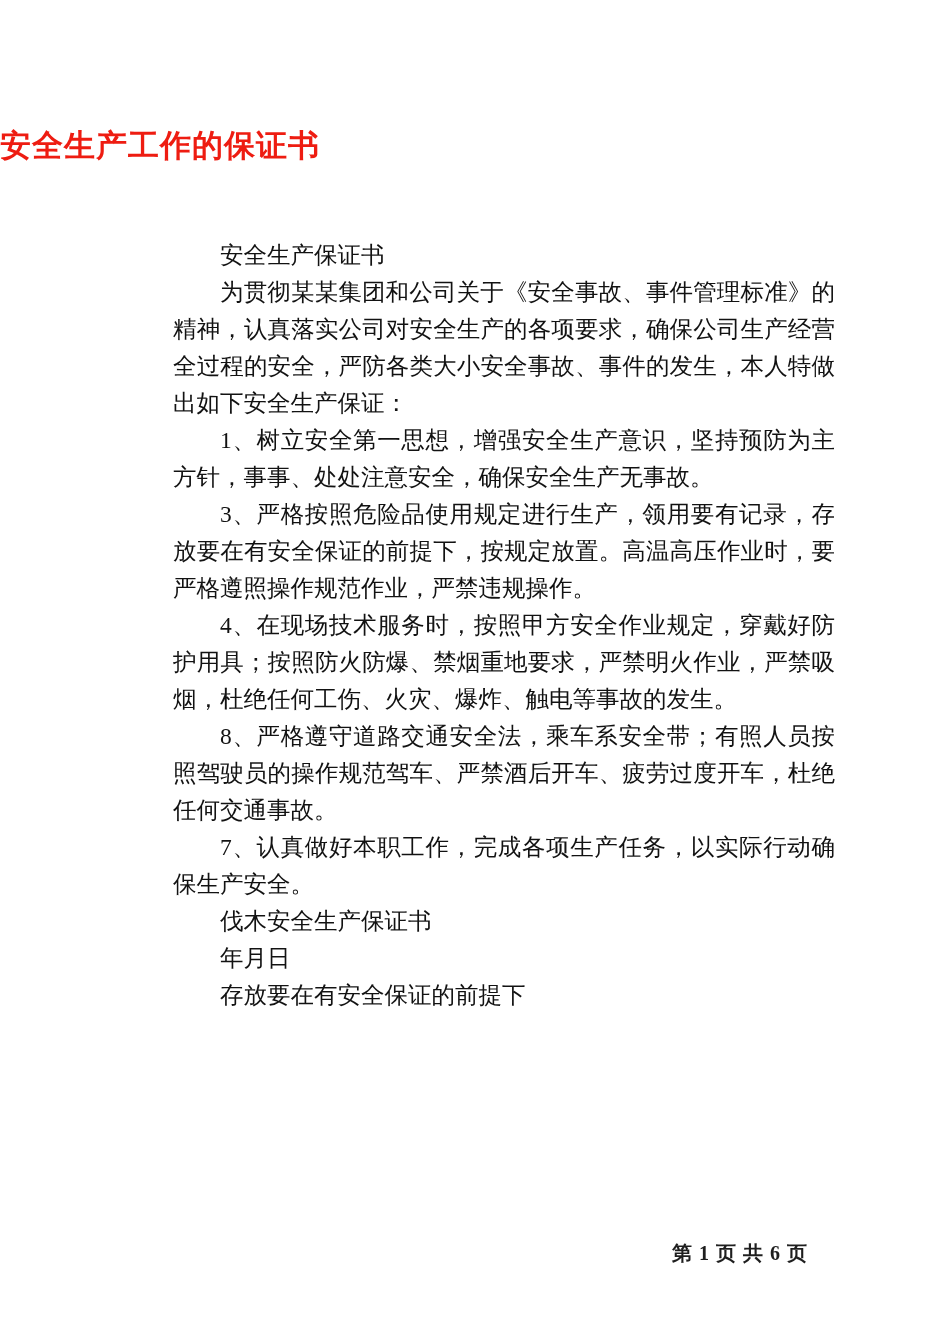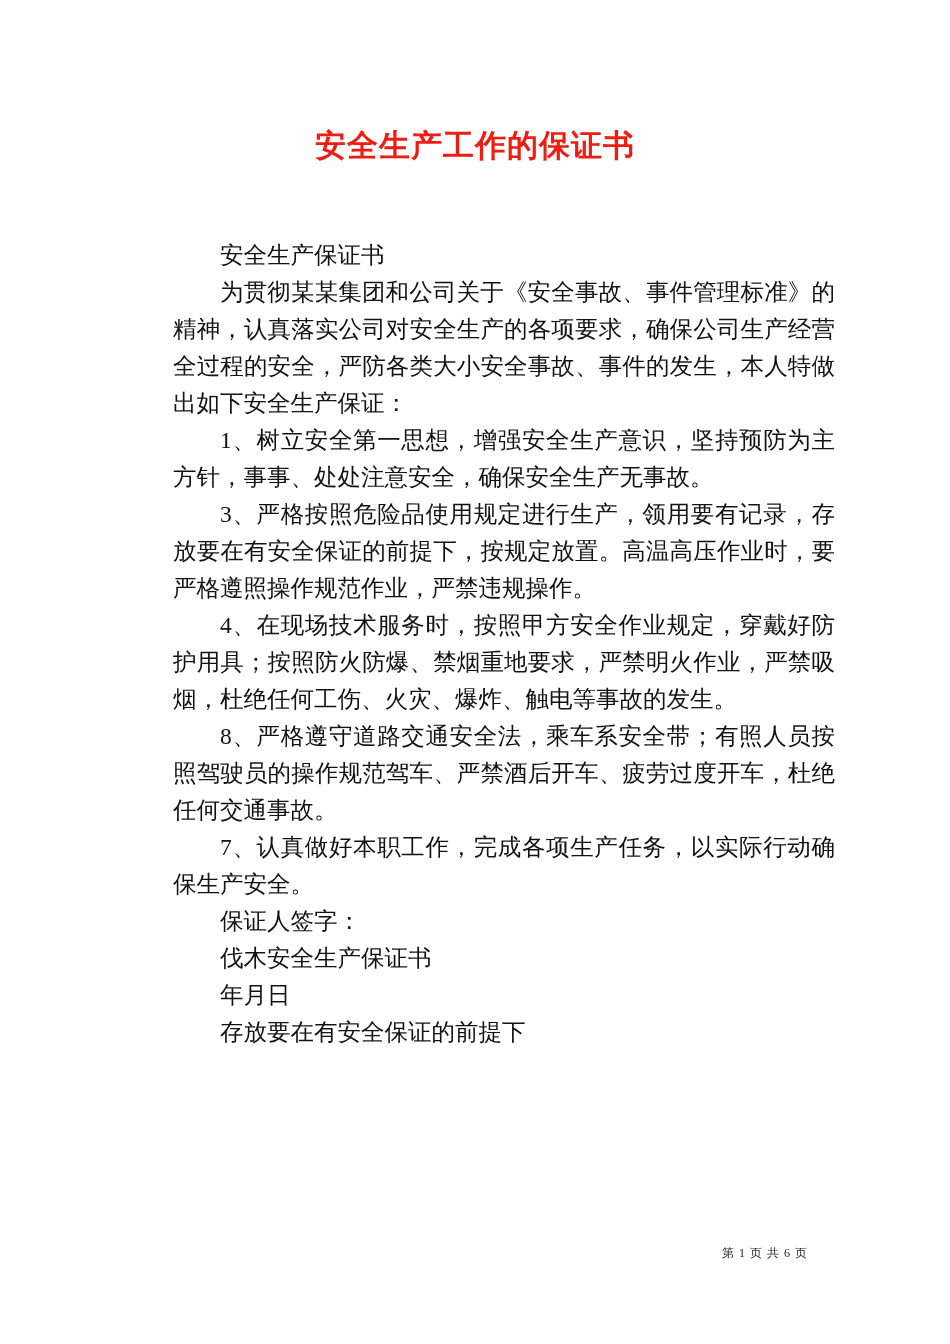--- a/index.html
+++ b/index.html
@@ -15,21 +15,21 @@
     position: absolute;
     inset: 0;
     background: #ffffff;
   }
   .doc-title {
     position: absolute;
     top: 124px;
     left: 0;
     width: 100%;
     margin: 0;
-    text-align: center;
+    text-align: left;
     font-size: 31px;
     line-height: 44px;
     font-weight: bold;
     letter-spacing: 1px;
     color: #ee1c11; 
   }
   .content {
     position: absolute;
     top: 237px;
     left: 145px;
@@ -43,42 +43,42 @@
   }
   .content p {
     margin: 0;
     padding: 0;
     text-indent: 2em;
   }
   .footer {
     position: absolute;
     top: 1243px;
     right: 142px;
-    font-size: 12px;
+    font-size: 20px;
     line-height: 20px;
     color: #1e1e1e;
     letter-spacing: 1px;
+    font-weight: bold;
   }
 </style>
 </head>
 <body>
 
 <div class="page">
 
   <h1 class="doc-title">安全生产工作的保证书</h1>
 
   <div class="content">
     <p>安全生产保证书</p>
     <p>为贯彻某某集团和公司关于《安全事故、事件管理标准》的精神，认真落实公司对安全生产的各项要求，确保公司生产经营全过程的安全，严防各类大小安全事故、事件的发生，本人特做出如下安全生产保证：</p>
     <p>1、树立安全第一思想，增强安全生产意识，坚持预防为主方针，事事、处处注意安全，确保安全生产无事故。</p>
     <p>3、严格按照危险品使用规定进行生产，领用要有记录，存放要在有安全保证的前提下，按规定放置。高温高压作业时，要严格遵照操作规范作业，严禁违规操作。</p>
     <p>4、在现场技术服务时，按照甲方安全作业规定，穿戴好防护用具；按照防火防爆、禁烟重地要求，严禁明火作业，严禁吸烟，杜绝任何工伤、火灾、爆炸、触电等事故的发生。</p>
     <p>8、严格遵守道路交通安全法，乘车系安全带；有照人员按照驾驶员的操作规范驾车、严禁酒后开车、疲劳过度开车，杜绝任何交通事故。</p>
     <p>7、认真做好本职工作，完成各项生产任务，以实际行动确保生产安全。</p>
-    <p>保证人签字：</p>
     <p>伐木安全生产保证书</p>
     <p>年月日</p>
     <p>存放要在有安全保证的前提下</p>
   </div>
 
   <div class="footer">第 1 页 共 6 页</div>
 
 </div>
 
 </body></html>

